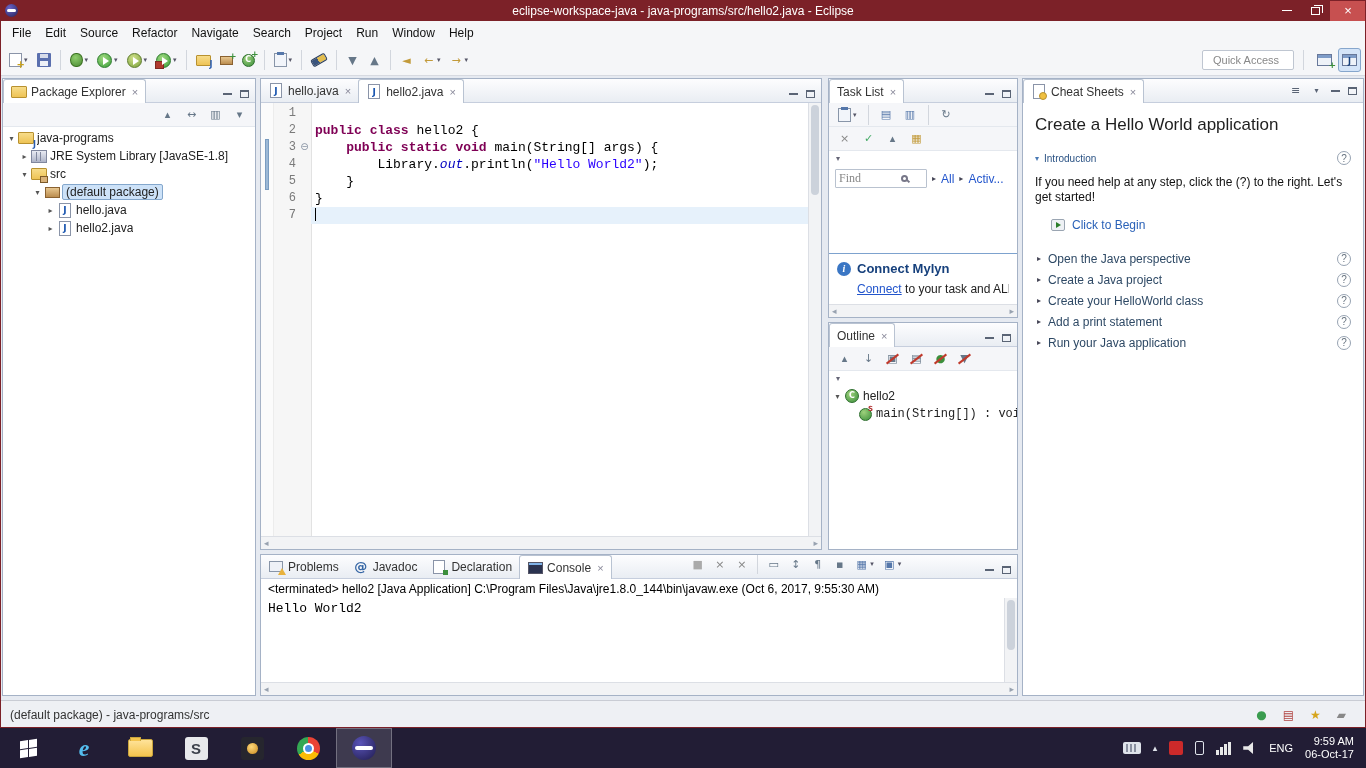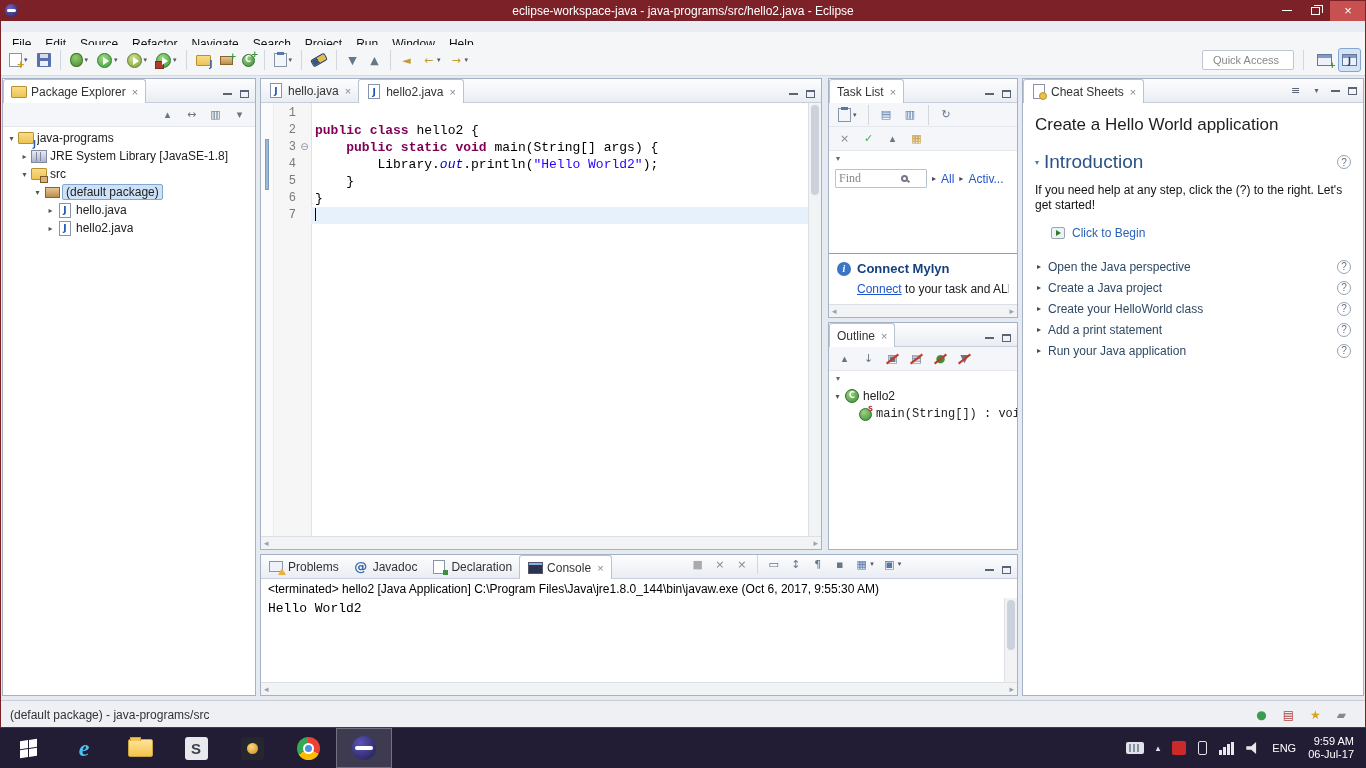--- a/index.html
+++ b/index.html
@@ -14,21 +14,21 @@
   .app-logo::after{content:"";position:absolute;left:2px;right:2px;top:5px;height:3px;background:#fff;border-radius:2px}
   .titlebar .title{position:absolute;left:0;right:0;text-align:center;color:#fff;font-size:12px;pointer-events:none}
   .win-btns{margin-left:auto;display:flex;height:100%;z-index:2}
   .win-btn{width:29px;height:100%;display:flex;align-items:center;justify-content:center;color:#fff}
   .win-btn.close{width:36px;background:#c75050;font-size:13px}
   .wmin{width:10px;height:0;border-bottom:1px solid #fff;display:block}
   .wmax{width:9px;height:8px;border:1px solid #fff;position:relative;display:block}
   .wmax::before{content:"";position:absolute;top:-3px;left:2px;width:8px;height:7px;border:1px solid #fff;border-bottom:none;border-left:none}
 
   
-  .menubar{position:absolute;top:32px;left:0;right:0;height:24px;background:#f5f6f8;display:flex;align-items:center;padding-left:5px;z-index:30}
+  .menubar{position:absolute;top:21px;left:0;right:0;height:24px;background:#f5f6f8;display:flex;align-items:center;padding-left:5px;z-index:30}
   .menu-item{padding:4px 7px;font-size:12px;color:#111;cursor:default}
   .toolbar{position:absolute;top:45px;left:0;right:0;height:31px;background:#f5f6f8;border-bottom:1px solid #d7dae1;display:flex;align-items:center;padding:0 5px;z-index:30}
   .tb-left{display:flex;align-items:center;gap:1px}
   .tb-right{margin-left:auto;display:flex;align-items:center;gap:5px}
   .tb-btn{height:24px;display:inline-flex;align-items:center;padding:0 3px;border:1px solid transparent;border-radius:3px}
   .tb-sep{width:1px;height:20px;background:#d2d6dd;margin:0 4px;display:inline-block}
   .dd{font-family:"DejaVu Sans",sans-serif;font-size:7px;color:#556;margin-left:2px}
   .gi{font-family:"DejaVu Sans",sans-serif;font-size:11px;line-height:1;display:inline-flex;align-items:center;justify-content:center;min-width:13px;height:15px;position:relative}
   .slashed::after{content:"";position:absolute;left:-1px;top:46%;width:15px;height:2px;background:#c0392b;transform:rotate(-38deg)}
   .qa{width:92px;height:20px;border:1px solid #bfc6d1;background:#fff;color:#888;font-size:11px;display:flex;align-items:center;padding:0 10px;border-radius:2px}
@@ -157,21 +157,21 @@
   .ci-javadoc{color:#3465a4;font-weight:bold;font-size:13px}
   .ci-decl::before{content:"";width:10px;height:12px;background:#fff;border:1px solid #8a94a8}
   .ci-decl::after{content:"";position:absolute;right:-1px;bottom:-1px;width:5px;height:5px;background:#3c8f3c}
   .ci-console::before{content:"";width:13px;height:10px;background:#2b3350;border:1px solid #556;box-shadow:inset 0 2px 0 #7fb2e8}
 
   
   .cs-body{flex:1;background:#fff;padding:10px 12px;overflow:hidden}
   .cs-title{font-size:17px;color:#1f1f1f;margin:2px 0 16px}
   .cs-sec{display:flex;align-items:center;gap:5px;margin:0 0 10px}
   .cs-sec .tri{color:#4a7ab5}
-  .cs-sec-label{color:#2a5284;font-size:19px}
+  .cs-sec-label{color:#2a5284;font-size:10px}
   .qmark{width:14px;height:14px;border:1px solid #97a3b2;border-radius:50%;color:#66727f;font-size:10px;display:inline-flex;align-items:center;justify-content:center;flex:none}
   .cs-sec .qmark{margin-left:auto}
   .cs-p{font-size:12px;line-height:15px;color:#111;margin:0 0 13px}
   .cs-begin{display:flex;align-items:center;gap:7px;margin:2px 0 16px 16px;color:#2a62b8;font-size:12px}
   .begin-icon{width:14px;height:12px;background:#eef1f5;border:1px solid #9aa5b2;border-radius:2px;position:relative;flex:none}
   .begin-icon::after{content:"";position:absolute;left:4px;top:2px;border-left:5px solid #2b7d2b;border-top:3.5px solid transparent;border-bottom:3.5px solid transparent}
   .cs-step{display:flex;align-items:center;gap:7px;height:21px;font-size:12px;color:#2e4965;padding-left:2px}
   .cs-step .qmark{margin-left:auto}
 
   
@@ -769,17 +769,17 @@
       <span class="tr-bars">
           <i></i>
           <i></i>
           <i></i>
           <i></i>
         </span>
       <span class="tr-vol"></span>
       <span class="tr-lang">ENG</span>
       <div class="tr-clock">
         <div>9:59 AM</div>
-        <div>06-Jul-17</div>
+        <div>06-Oct-17</div>
       </div>
     </div>
   </div>
 </div>
 
 </body></html>

